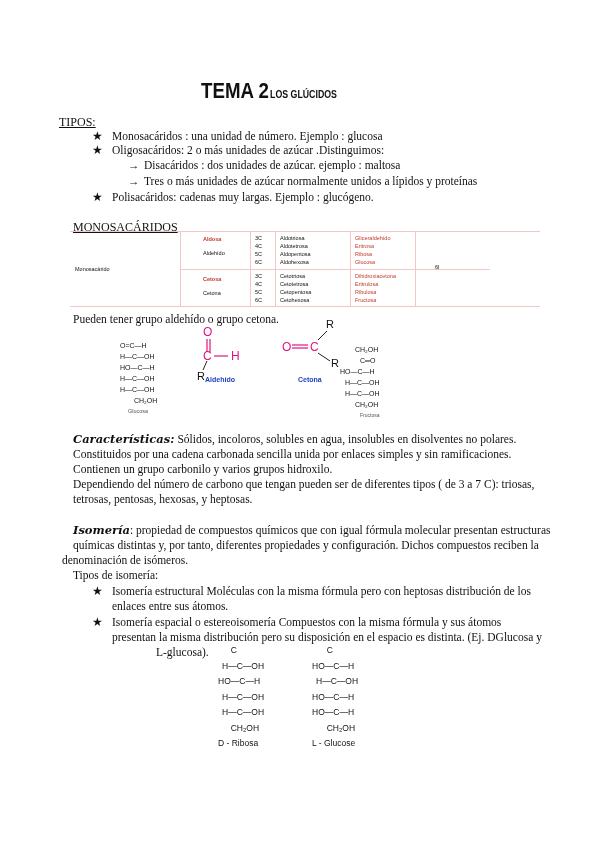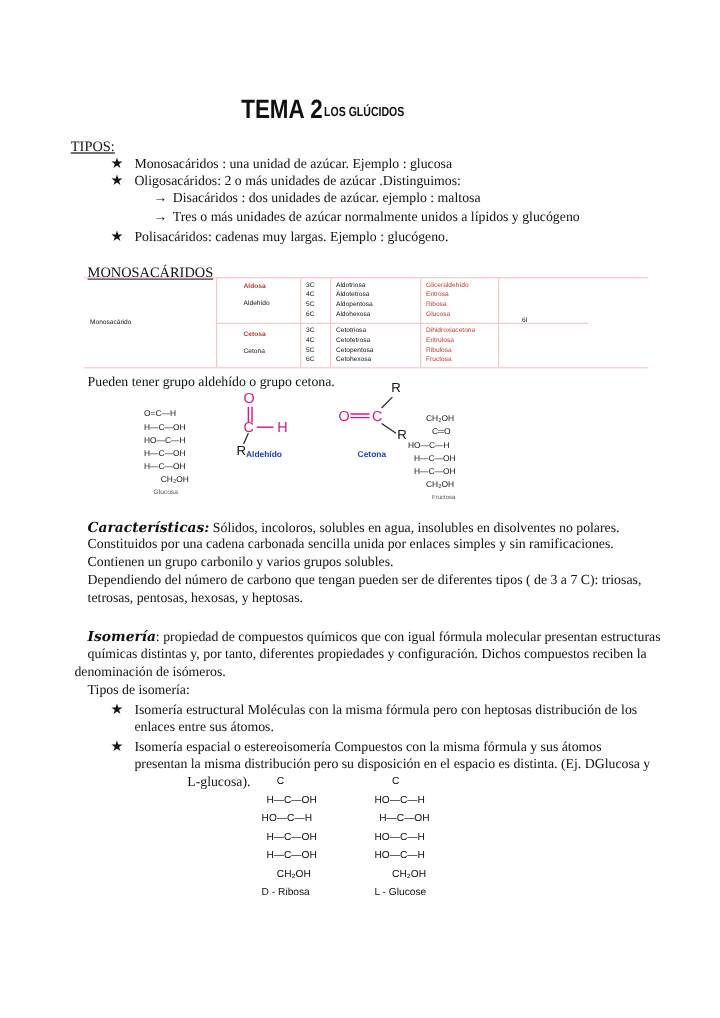--- a/index.html
+++ b/index.html
@@ -25,24 +25,24 @@
     .magenta { color: #e0157e; }
     .blue { color: #1a3fbf; }
   </style>
 </head>
 <body>
 
 <div class="abs title-main">TEMA 2</div>
 <div class="abs title-sub">LOS GLÚCIDOS</div>
 
 <div class="abs heading" style="left:59px; top:115px;">TIPOS:</div>
-<div class="abs line" style="left:92px; top:129px;"><span class="star">★</span><span>Monosacáridos : una unidad de azúcar. Ejemplo : glucosa</span></div>
+<div class="abs line" style="left:92px; top:129px;"><span class="star">★</span><span>Monosacáridos : una unidad de número. Ejemplo : glucosa</span></div>
 <div class="abs line" style="left:92px; top:143px;"><span class="star">★</span><span>Oligosacáridos: 2 o más unidades de azúcar .Distinguimos:</span></div>
 <div class="abs line" style="left:128px; top:158px;"><span class="arrow">→</span><span>Disacáridos : dos unidades de azúcar. ejemplo : maltosa</span></div>
-<div class="abs line" style="left:128px; top:174px;"><span class="arrow">→</span><span>Tres o más unidades de azúcar normalmente unidos a lípidos y glucógeno</span></div>
+<div class="abs line" style="left:128px; top:174px;"><span class="arrow">→</span><span>Tres o más unidades de azúcar normalmente unidos a lípidos y proteínas</span></div>
 <div class="abs line" style="left:92px; top:190px;"><span class="star">★</span><span>Polisacáridos: cadenas muy largas. Ejemplo : glucógeno.</span></div>
 
 <div class="abs heading" style="left:73px; top:220px;">MONOSACÁRIDOS</div>
 
 <div class="abs tbl">
   <div class="vl" style="left:110px;"></div>
   <div class="vl" style="left:180px;"></div>
   <div class="vl" style="left:205px;"></div>
   <div class="vl" style="left:280px;"></div>
   <div class="vl" style="left:345px;"></div>
@@ -126,21 +126,21 @@
   <div class="mol" style="padding-left:20px;">C═O</div>
   <div class="mol">HO—C—H</div>
   <div class="mol" style="padding-left:5px;">H—C—OH</div>
   <div class="mol" style="padding-left:5px;">H—C—OH</div>
   <div class="mol" style="padding-left:15px;">CH₂OH</div>
   <div class="mol" style="font-size:5px; padding-left:20px; color:#555;">Fructosa</div>
 </div>
 
 <div class="abs line" style="left:73px; top:432px;"><span class="cursive">Características:</span> <span>Sólidos, incoloros, solubles en agua, insolubles en disolventes no polares.</span></div>
 <div class="abs line" style="left:73px; top:447px;">Constituidos por una cadena carbonada sencilla unida por enlaces simples y sin ramificaciones.</div>
-<div class="abs line" style="left:73px; top:462px;">Contienen un grupo carbonilo y varios grupos solubles.</div>
+<div class="abs line" style="left:73px; top:462px;">Contienen un grupo carbonilo y varios grupos hidroxilo.</div>
 <div class="abs line" style="left:73px; top:477px;">Dependiendo del número de carbono que tengan pueden ser de diferentes tipos ( de 3 a 7 C): triosas,</div>
 <div class="abs line" style="left:73px; top:492px;">tetrosas, pentosas, hexosas, y heptosas.</div>
 
 <div class="abs line" style="left:73px; top:523px;"><span class="cursive">Isomería</span><span>: propiedad de compuestos químicos que con igual fórmula molecular presentan estructuras</span></div>
 <div class="abs line" style="left:73px; top:538px;">químicas distintas y, por tanto, diferentes propiedades y configuración. Dichos compuestos reciben la</div>
 <div class="abs line" style="left:62px; top:553px;">denominación de isómeros.</div>
 <div class="abs line" style="left:73px; top:568px;">Tipos de isomería:</div>
 
 <div class="abs line" style="left:92px; top:584px;"><span class="star">★</span><span>Isomería estructural Moléculas con la misma fórmula pero con heptosas distribución de los</span></div>
 <div class="abs line" style="left:112px; top:599px;">enlaces entre sus átomos.</div>

